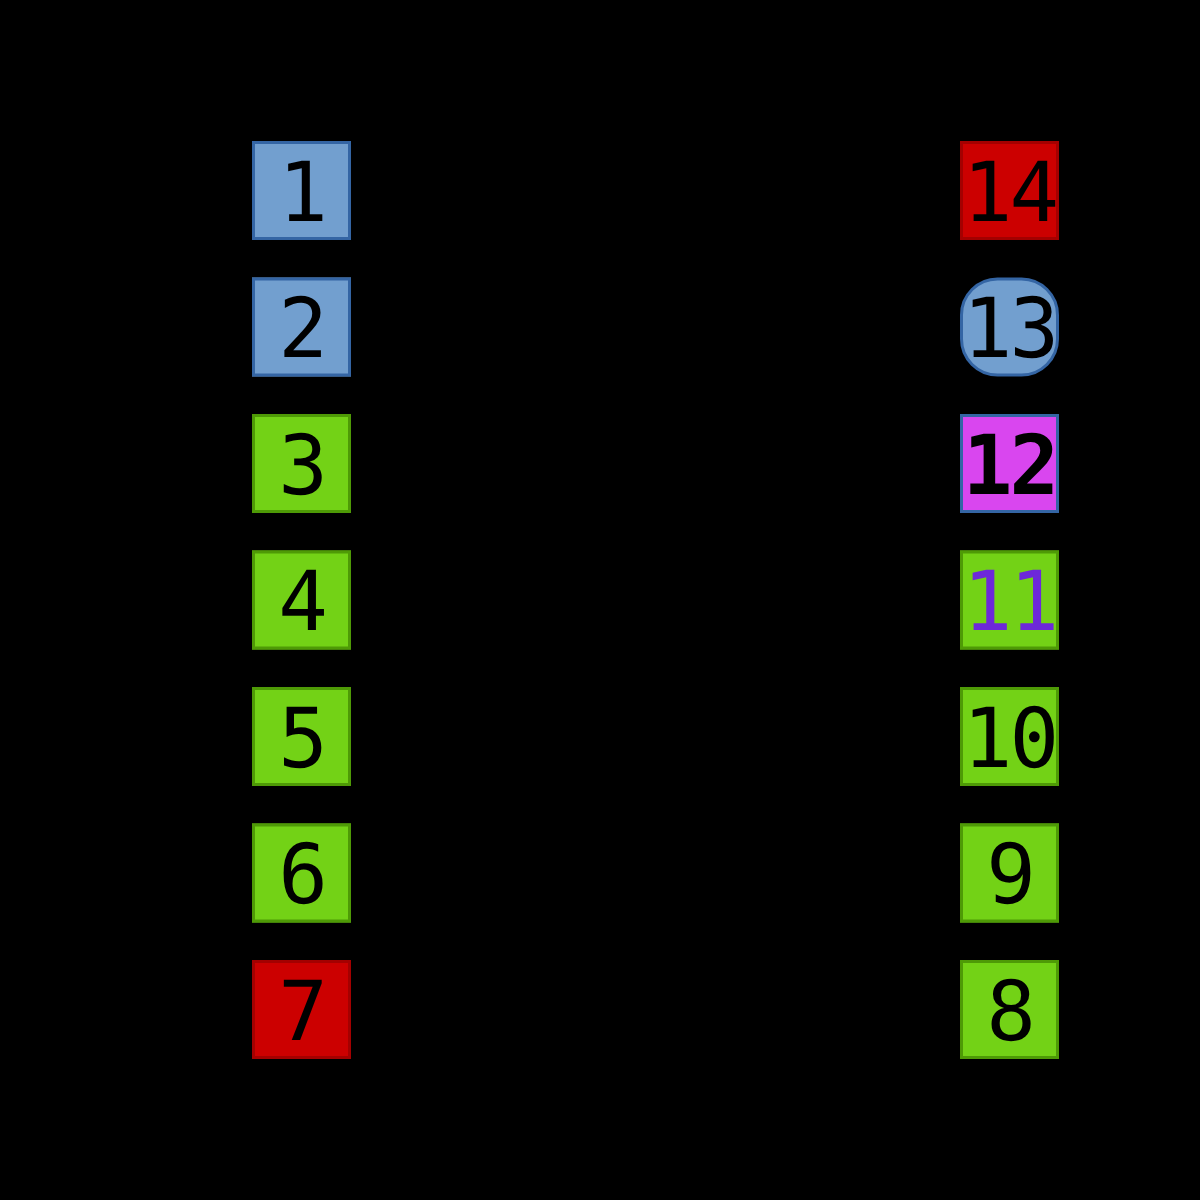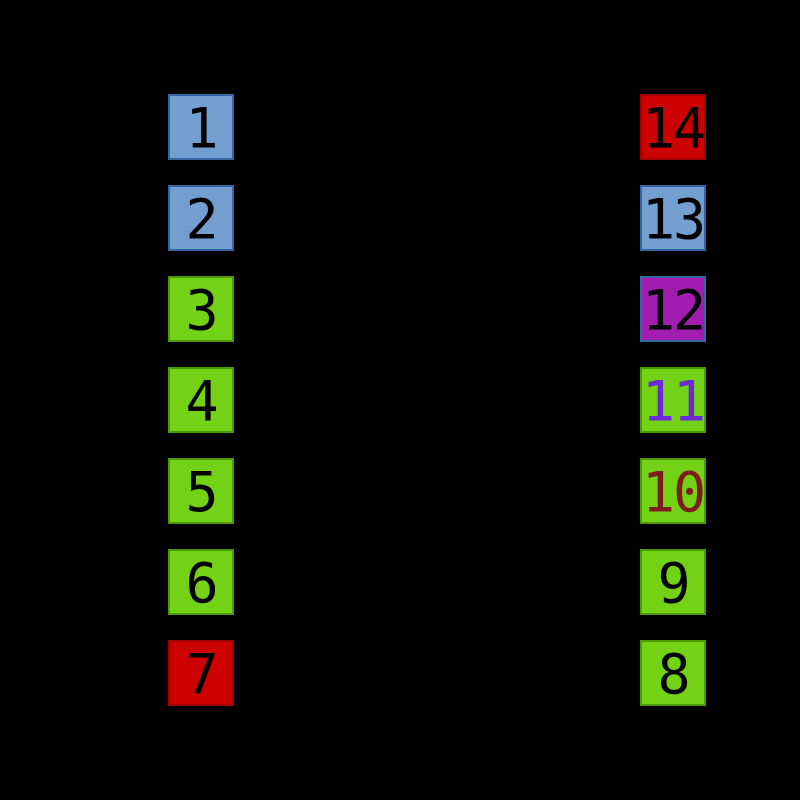--- a/index.html
+++ b/index.html
@@ -76,31 +76,31 @@
         <span style="color: rgb(0, 0, 0);">6</span>
       </div>
       <div class="pin" style="background: rgb(204, 0, 0); border-color: rgb(164, 0, 0);">
         <span style="color: rgb(0, 0, 0);">7</span>
       </div>
     </div>
   <div id="right-col" class="pin-column right">
       <div class="pin" style="background: rgb(204, 0, 0); border-color: rgb(164, 0, 0);">
         <span style="color: rgb(0, 0, 0);">14</span>
       </div>
-      <div class="pin" style="background: rgb(114, 159, 207); border-color: rgb(52, 101, 164);">
+      <div class="pin" style="background: rgb(114, 159, 207); border-color: rgb(52, 101, 164); border-radius: 25px;">
         <span style="color: rgb(0, 0, 0);">13</span>
       </div>
-      <div class="pin" style="background: #a21caf; border-color: rgb(52, 101, 164);">
+      <div class="pin" style="background: #d946ef; border-color: rgb(52, 101, 164); font-weight: bold;">
         <span style="color: rgb(0, 0, 0);">12</span>
       </div>
       <div class="pin" style="background: rgb(115, 210, 22); border-color: rgb(78, 154, 6);">
         <span style="color: #6d28d9;">11</span>
       </div>
       <div class="pin" style="background: rgb(115, 210, 22); border-color: rgb(78, 154, 6);">
-        <span style="color: #7f1d1d;">10</span>
+        <span style="color: #000000;">10</span>
       </div>
       <div class="pin" style="background: rgb(115, 210, 22); border-color: rgb(78, 154, 6);">
         <span style="color: rgb(0, 0, 0);">9</span>
       </div>
       <div class="pin" style="background: rgb(115, 210, 22); border-color: rgb(78, 154, 6);">
         <span style="color: rgb(0, 0, 0);">8</span>
       </div>
     </div>
 </div>
 

